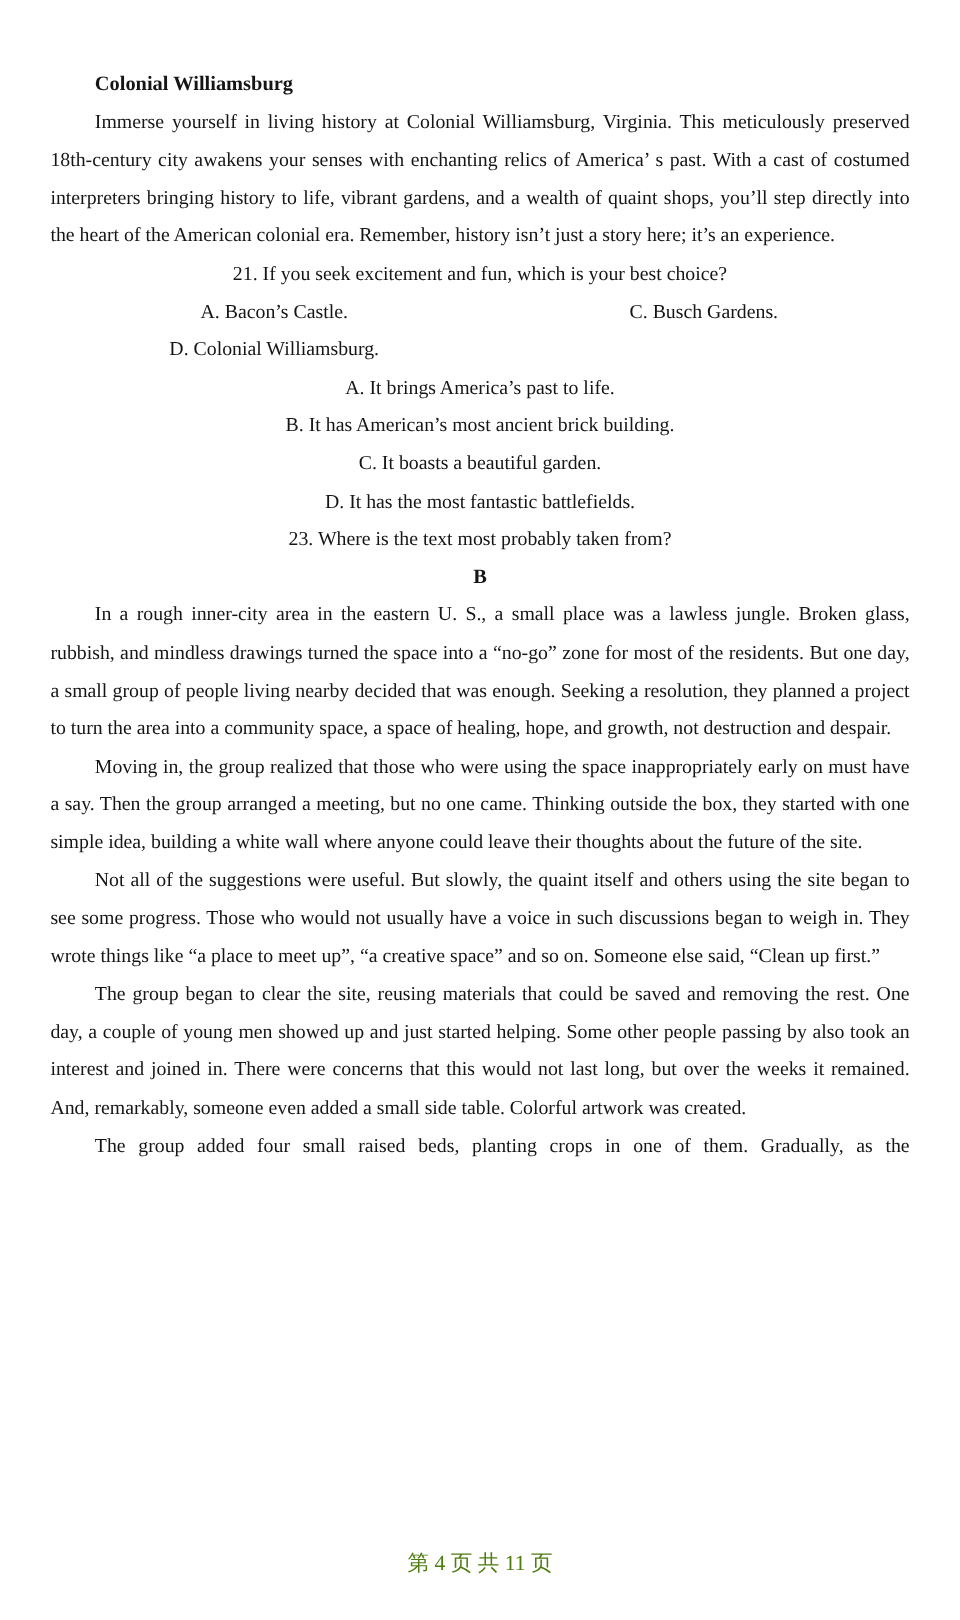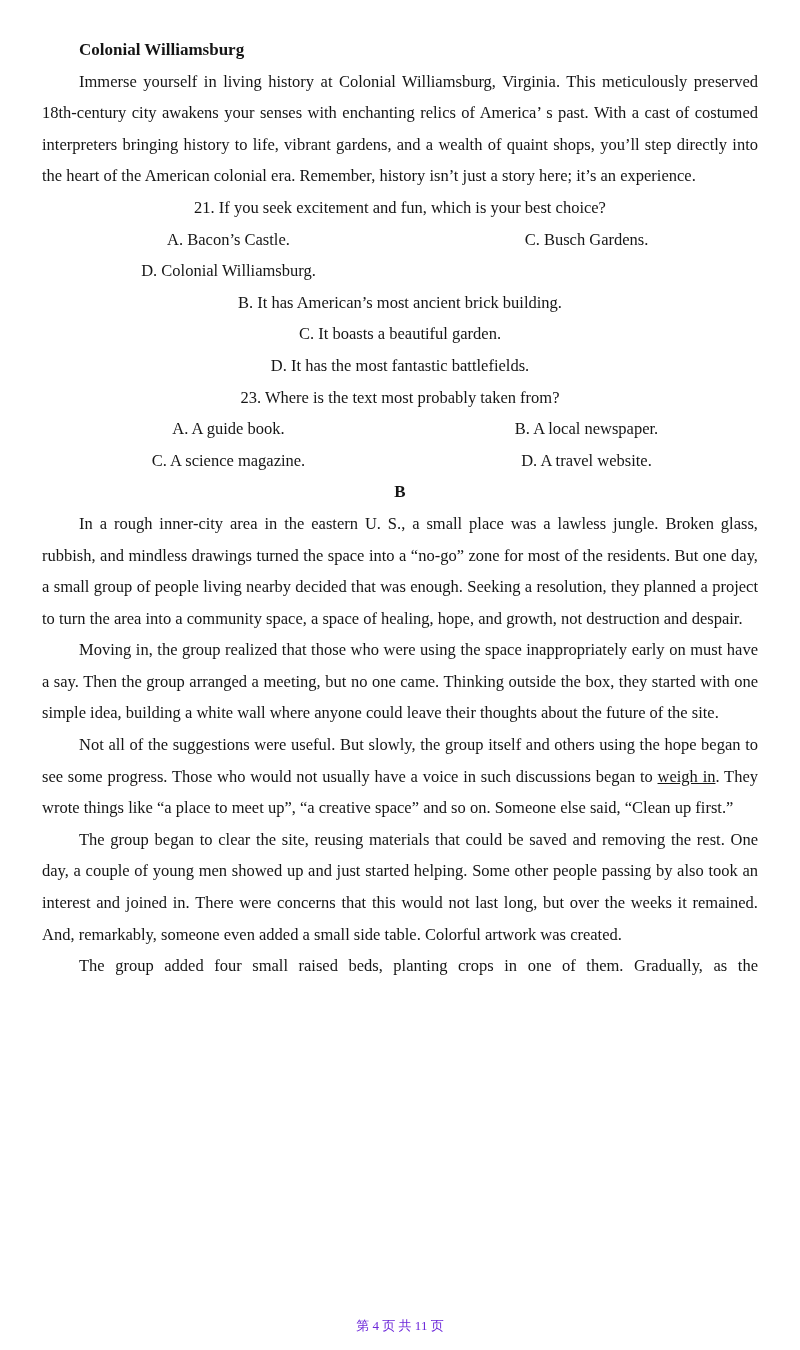--- a/index.html
+++ b/index.html
@@ -12,21 +12,21 @@
     width: 800px;
     height: 1350px;
     background: #ffffff;
     overflow: hidden;
     font-family: "Liberation Serif", "DejaVu Serif", serif;
     color: #151515;
     font-size: 16.5px;
     line-height: 31.6px;
   }
   .content {
-    padding: 34px 42px 0 42px;
+    padding: 54px 42px 0 42px;
   }
   p { margin: 0; }
   .para {
     text-align: justify;
     text-indent: 37px;
   }
   .passage-title {
     font-weight: bold;
     font-size: 17px;
     text-indent: 37px;
@@ -35,69 +35,63 @@
     font-weight: bold;
     font-size: 17px;
     text-align: center;
   }
   .qline { text-align: center; }
   .options-grid {
     display: grid;
     grid-template-columns: 373px auto;
   }
   .opt { text-align: center; }
-  .underline { text-decoration: underline; }
+  .underline { }
   .force-justify {
     text-align: justify;
     text-align-last: justify;
   }
   .footer {
     position: absolute;
     left: 0;
     right: 0;
     top: 1291px;
     text-align: center;
-    font-size: 13px;
+    font-size: 18px;
     line-height: 22px;
-    color: #6d28d9;
-    margin-top: 24px;
+    color: #4d7c0f;
   }
 </style>
 </head>
 <body>
 
 <div class="page">
   <div class="content">
 
     <div class="passage-title">Colonial Williamsburg</div>
     <p class="para">Immerse yourself in living history at Colonial Williamsburg, Virginia. This meticulously preserved 18th-century city awakens your senses with enchanting relics of America’ s past. With a cast of costumed interpreters bringing history to life, vibrant gardens, and a wealth of quaint shops, you’ll step directly into the heart of the American colonial era. Remember, history isn’t just a story here; it’s an experience.</p>
 
     <div class="qline">21. If you seek excitement and fun, which is your best choice?</div>
     <div class="options-grid">
       <div class="opt">A. Bacon’s Castle.</div>
       <div class="opt">C. Busch Gardens.</div>
       <div class="opt">D. Colonial Williamsburg.</div>
     </div>
 
+    <div class="opt">A. It brings America’s past to life.</div>
     <div class="opt">B. It has American’s most ancient brick building.</div>
     <div class="opt">C. It boasts a beautiful garden.</div>
     <div class="opt">D. It has the most fantastic battlefields.</div>
 
     <div class="qline">23. Where is the text most probably taken from?</div>
-    <div class="options-grid">
-      <div class="opt">A. A guide book.</div>
-      <div class="opt">B. A local newspaper.</div>
-      <div class="opt">C. A science magazine.</div>
-      <div class="opt">D. A travel website.</div>
-    </div>
 
     <div class="section-heading">B</div>
 
     <p class="para">In a rough inner-city area in the eastern U. S., a small place was a lawless jungle. Broken glass, rubbish, and mindless drawings turned the space into a “no-go” zone for most of the residents. But one day, a small group of people living nearby decided that was enough. Seeking a resolution, they planned a project to turn the area into a community space, a space of healing, hope, and growth, not destruction and despair.</p>
     <p class="para">Moving in, the group realized that those who were using the space inappropriately early on must have a say. Then the group arranged a meeting, but no one came. Thinking outside the box, they started with one simple idea, building a white wall where anyone could leave their thoughts about the future of the site.</p>
-    <p class="para"><span>Not all of the suggestions were useful. But slowly, the group itself and others using the hope began to see some progress. Those who would not usually have a voice in such discussions began to </span><span class="underline">weigh in</span><span>. They wrote things like “a place to meet up”, “a creative space” and so on. Someone else said, “Clean up first.”</span></p>
+    <p class="para"><span>Not all of the suggestions were useful. But slowly, the quaint itself and others using the site began to see some progress. Those who would not usually have a voice in such discussions began to </span><span class="underline">weigh in</span><span>. They wrote things like “a place to meet up”, “a creative space” and so on. Someone else said, “Clean up first.”</span></p>
     <p class="para">The group began to clear the site, reusing materials that could be saved and removing the rest. One day, a couple of young men showed up and just started helping. Some other people passing by also took an interest and joined in. There were concerns that this would not last long, but over the weeks it remained. And, remarkably, someone even added a small side table. Colorful artwork was created.</p>
     <p class="para force-justify">The group added four small raised beds, planting crops in one of them. Gradually, as the</p>
 
   </div>
 
   <div class="footer">第 4 页 共 11 页</div>
 </div>
 
 </body></html>

